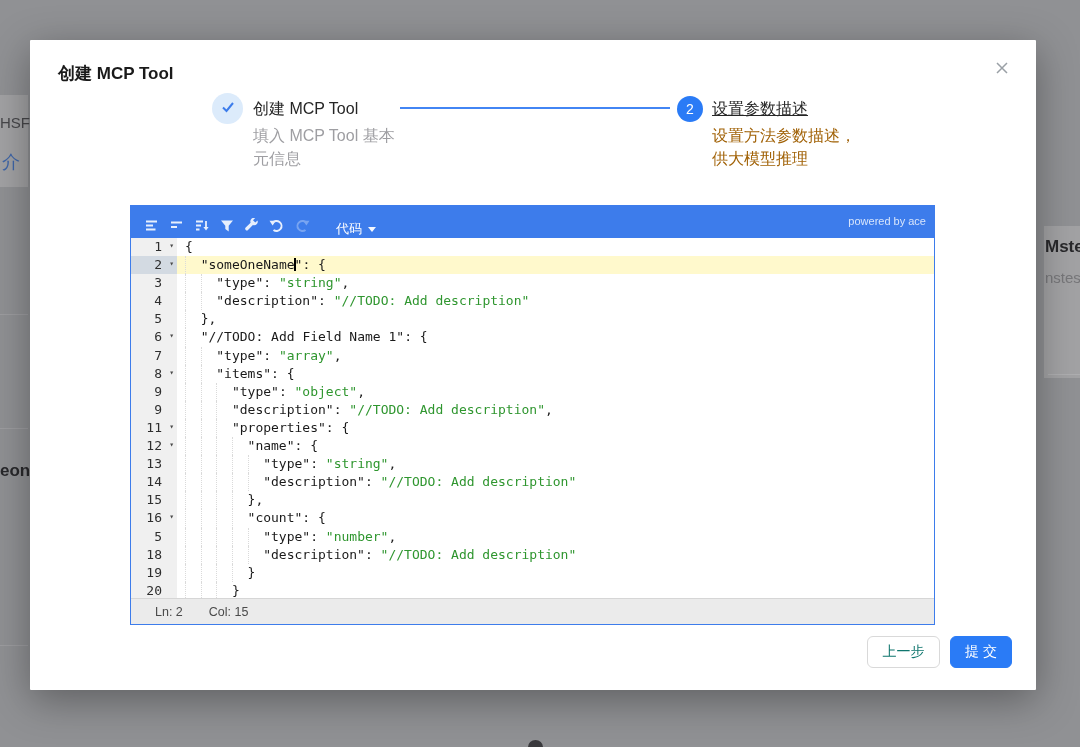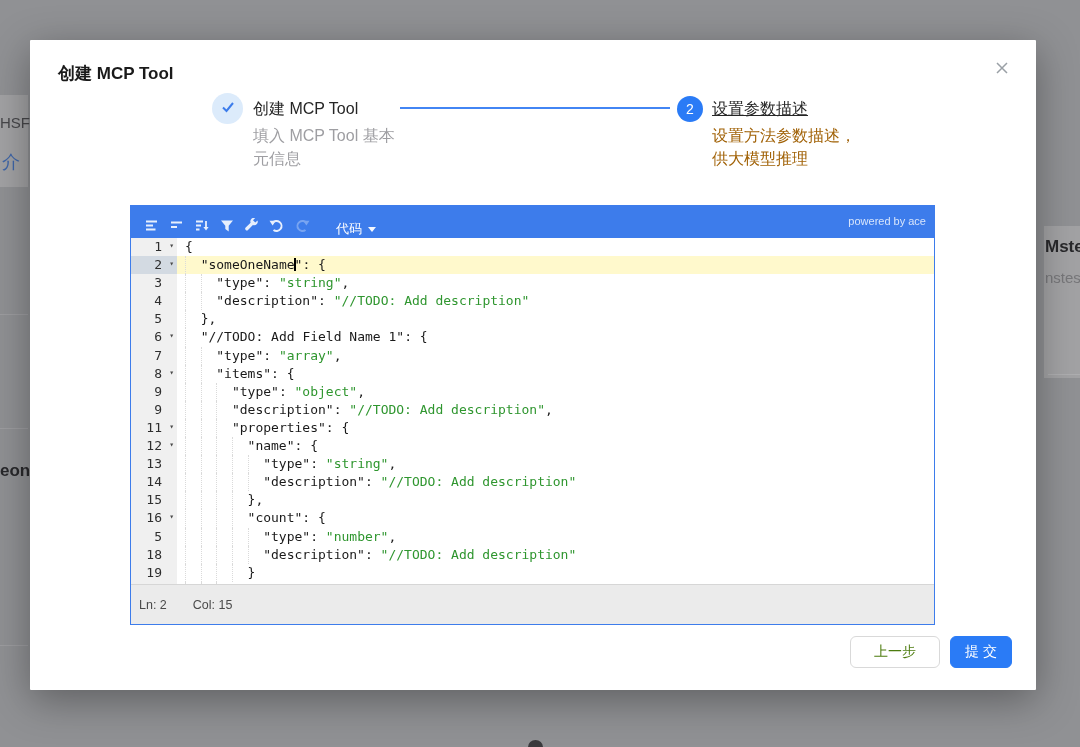--- a/index.html
+++ b/index.html
@@ -57,27 +57,27 @@
   .gut { width:46px; flex:none; background:#f0f0f0; color:#2e2e2e; text-align:right;
          padding-right:15px; position:relative; }
   .fold { position:absolute; right:3px; top:-1px; font-size:8px; color:#4a4a4a; cursor:pointer; }
   .line { flex:1; padding-left:8px; color:#1a1a1a; }
   .ed-row.active .gut { background:#d3dae2; }
   .ed-row.active .line { background:#fff9cc; }
   .ind { display:inline-block; width:2ch; height:100%; border-left:1px dotted #dadada; vertical-align:top; }
   .tk-s { color:#2f962f; }
   .cur { display:inline-block; width:2px; height:13px; background:#000; vertical-align:-2px; margin:0 -1px; }
 
-  .ed-status { height:40px; background:#ebebeb; border-top:1px solid #d6d6d6; flex:none;
-               display:flex; align-items:center; font-size:12.5px; color:#4a4a4a; padding-left:8px; gap:26px; }
+  .ed-status { height:26px; background:#ebebeb; border-top:1px solid #d6d6d6; flex:none;
+               display:flex; align-items:center; font-size:12.5px; color:#4a4a4a; padding-left:24px; gap:26px; }
 
   
   .footer { position:absolute; right:24px; bottom:22px; display:flex; gap:10px; }
   .btn { height:32px; border-radius:6px; font-size:14px; display:flex; align-items:center; justify-content:center; cursor:pointer; }
-  .btn-prev { width:90px; background:#fff; border:1px solid #d9d9d9; color:#4d7c0f; }
+  .btn-prev { width:73px; background:#fff; border:1px solid #d9d9d9; color:#0f766e; }
   .btn-submit { width:62px; background:#2a7bf6; border:1px solid #2a7bf6; color:#fff; }
 </style>
 </head>
 <body>
 
 <div class="stage">
 
   <div class="bk bk-panel-left"></div>
   <div class="bk bk-hsf">HSF -</div>
   <div class="bk bk-jie">介</div>

